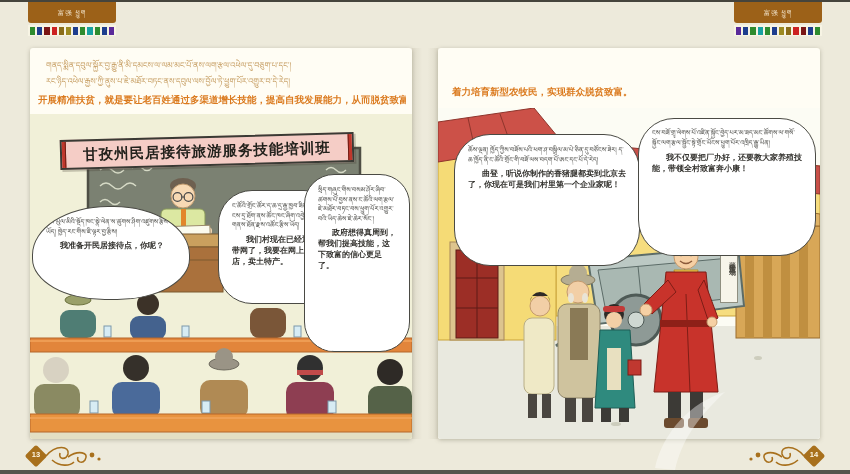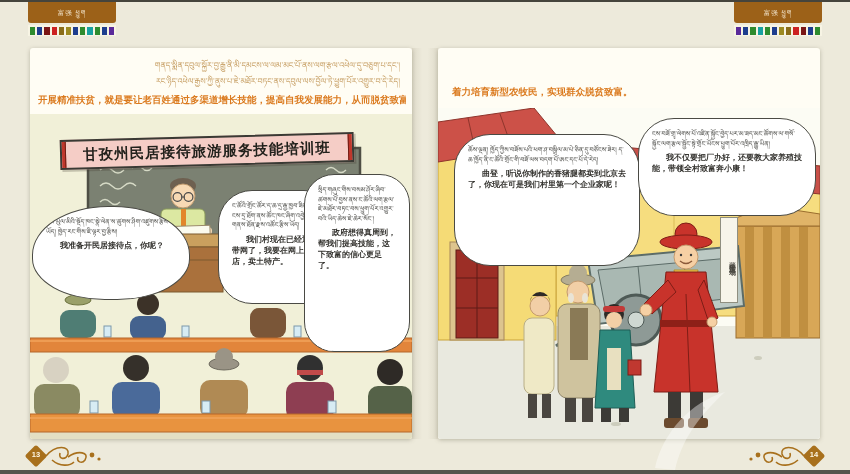--- a/index.html
+++ b/index.html
@@ -16,21 +16,21 @@
   .c1{background:#2e8b2e}.c2{background:#1e3e8e}.c3{background:#7a1616}.c4{background:#cc2222}
   .c5{background:#8a6d1a}.c6{background:#9c8a22}.c7{background:#1e3e8e}.c8{background:#2e8b2e}
   .c9{background:#18a0a0}.c10{background:#2e8b2e}.c11{background:#1e3e8e}.c12{background:#5a2a9a}
   
   .page { position:absolute; top:46px; width:382px; height:391px; background:#fffdf4;
           border-radius:3px; box-shadow:0 1px 4px rgba(90,85,60,.35); overflow:hidden; }
   #page-left { left:30px; } #page-right { left:438px; }
   .spine { position:absolute; left:412px; top:46px; width:26px; height:391px;
            background:linear-gradient(90deg, rgba(120,110,80,.12), rgba(0,0,0,0) 40%, rgba(0,0,0,0) 60%, rgba(120,110,80,.12)); }
   .tib-line { position:absolute; color:#c49a5d; font-size:8px; line-height:13px;
-              white-space:nowrap; overflow:hidden; width:354px;text-align:right; }
+              white-space:nowrap; overflow:hidden; width:354px; }
   .cn-intro { position:absolute; color:#db7a1e; font-size:9.5px; font-weight:700;
               white-space:nowrap; overflow:hidden; width:368px; }
   .scene { position:absolute; left:0; }
   
   .banner { position:absolute; left:30px; top:88px; width:294px; height:30px;
             background:#f5cdc6; border:2px solid #3a3a34; transform:rotate(-1.6deg);
             text-align:center; font-size:14.5px; font-weight:700; color:#22211c;
             line-height:26px; letter-spacing:1px; z-index:4; overflow:hidden;
             box-shadow:2px 2px 0 rgba(60,50,40,.25); }
   .banner::before, .banner::after { content:""; position:absolute; top:-5px; width:9px; height:36px;
@@ -302,21 +302,21 @@
       </g>
     </svg>
 
     <div class="vsign">藏香猪生态养殖场</div>
 
     <div class="bubble" style="left:16px; top:86px; width:186px; height:132px; border-radius:36px;">
       <div class="tail" style="left:120px"></div>
       <div class="tib">ཆོས་ལྡན། ཁྱོད་ཀྱིས་བཟོས་པའི་ཕག་ཤ་བསྒྲིལ་མ་པེ་ཅིན་དུ་བཙོངས་ཟེར། ད་ཆ་ཁྱོད་ནི་ང་ཚོའི་གྲོང་གི་བཟོ་ལས་བདག་པོ་ཨང་དང་པོ་དེ་རེད།</div>
       <div class="cn">曲登，听说你制作的香猪腿都卖到北京去了，你现在可是我们村里第一个企业家呢！</div>
     </div>
-    <div class="bubble" style="left:200px; top:70px; width:178px; height:98px; border-radius:36px;">
+    <div class="bubble" style="left:200px; top:70px; width:178px; height:138px; border-radius:36px;font-family:Liberation Mono, monospace;">
       <div class="tail" style="left:26px"></div>
       <div class="tib">ངས་བཟོ་གྲྭ་ལེགས་པོ་འཛིན་སྐྱོང་བྱེད་པར་མ་ཟད་མང་ཚོགས་ལ་གསོ་སྐྱོང་ལག་རྩལ་སྦྱོང་སྟེ་གྲོང་ཡོངས་ཕྱུག་པོར་འཁྲིད་རྒྱུ་ཡིན།</div>
       <div class="cn">我不仅要把厂办好，还要教大家养殖技能，带领全村致富奔小康！</div>
     </div>
   </div>
 
   <div class="spine"></div>
 
   <svg class="wm-swoosh" width="86" height="90" viewBox="0 0 86 90">
     <path d="M10,84 C18,48 46,18 80,8 C52,34 36,58 30,86 Z" fill="rgba(255,255,255,.8)"></path>

